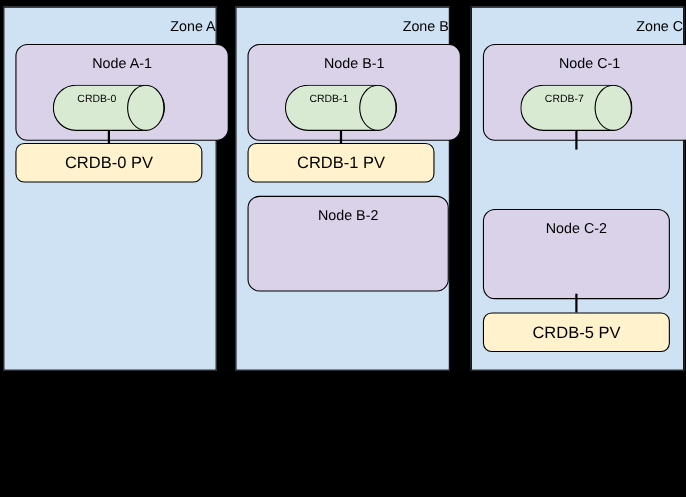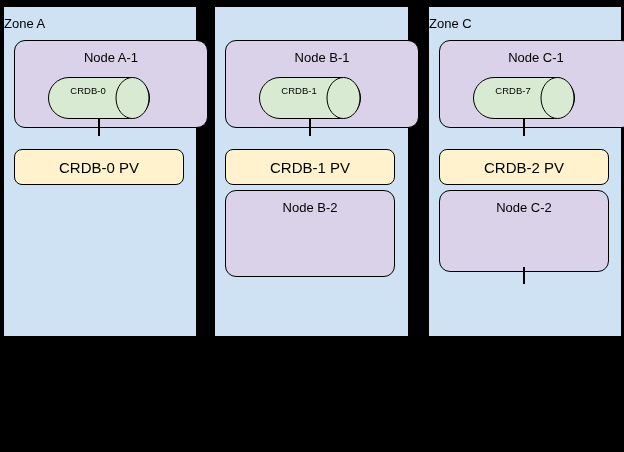--- a/index.html
+++ b/index.html
@@ -19,34 +19,34 @@
     background: var(--zone-fill);
     border: 1px solid var(--border);
   }
   .zone-a { left: 3px;   width: 192px; }
   .zone-b { left: 214px; width: 193px; }
   .zone-c { left: 428px; width: 192px; }
 
   .zone-title {
     position: absolute;
     top: 9px; left: 0; right: 0;
-    text-align: left;
+    text-align: right;
     font-size: 13px;
     line-height: 16px;
   }
   .node {
     position: absolute;
     left: 10px;
     width: 168px;
     background: var(--node-fill);
     border: 1px solid var(--border);
     border-radius: 11px;
   }
   .node-row1   { top: 33px;  height: 86px; padding-left: 24px; }
-  .node-b-row2 { top: 183px; height: 85px; }
+  .node-b-row2 { top: 171px; height: 85px; padding-left: 13px; }
   .node-c-row2 { top: 183px; height: 80px; }
 
   .node-title {
     position: absolute;
     top: 9px; left: 0; right: 0;
     text-align: center;
     font-size: 13px;
     line-height: 16px;
   }
   .cylinder {
@@ -82,21 +82,21 @@
     width: 168px;
     height: 34px;
     background: var(--pv-fill);
     border: 1px solid var(--border);
     border-radius: 8px;
     display: flex;
     align-items: center;
     justify-content: center;
     font-size: 15px;
   }
-  .pv-row1 { top: 142px; }
+  .pv-row1 { top: 123px; }
   .pv-row2 { top: 277px; }
 </style>
 </head>
 <body>
 
 <div class="stage">
 
   <section class="zone zone-a">
     <div class="zone-title">Zone A</div>
     <div class="node node-row1">
@@ -109,20 +109,21 @@
           </svg>
         </span>
         <span class="cyl-label">CRDB-0</span>
       </div>
     </div>
     <div class="connector connector-row1"></div>
     <div class="pv pv-row1">CRDB-0 PV</div>
   </section>
 
   <section class="zone zone-b">
+    <div class="zone-title">Zone B</div>
     <div class="node node-row1">
       <div class="node-title">Node B-1</div>
       <div class="cylinder cyl-row1">
         <span>
           <svg width="102" height="42" viewBox="0 0 102 42">
             <rect x="0.5" y="0.5" width="101" height="41" rx="20.5" ry="20.5" fill="var(--db-fill)" stroke="var(--border)" stroke-width="1"></rect>
             <ellipse cx="84.5" cy="21" rx="16.5" ry="20.5" fill="var(--db-fill)" stroke="var(--border)" stroke-width="1"></ellipse>
           </svg>
         </span>
         <span class="cyl-label">CRDB-1</span>
@@ -143,21 +144,21 @@
         <span>
           <svg width="102" height="42" viewBox="0 0 102 42">
             <rect x="0.5" y="0.5" width="101" height="41" rx="20.5" ry="20.5" fill="var(--db-fill)" stroke="var(--border)" stroke-width="1"></rect>
             <ellipse cx="84.5" cy="21" rx="16.5" ry="20.5" fill="var(--db-fill)" stroke="var(--border)" stroke-width="1"></ellipse>
           </svg>
         </span>
         <span class="cyl-label">CRDB-7</span>
       </div>
     </div>
     <div class="connector connector-row1"></div>
-    <div class="pv pv-row1">CRDB-2 PV</div>
 
     <div class="node node-c-row2">
       <div class="node-title">Node C-2</div>
     </div>
     <div class="connector connector-c2"></div>
+    <div class="pv pv-row2">CRDB-5 PV</div>
   </section>
 
 </div>
 
 </body></html>

